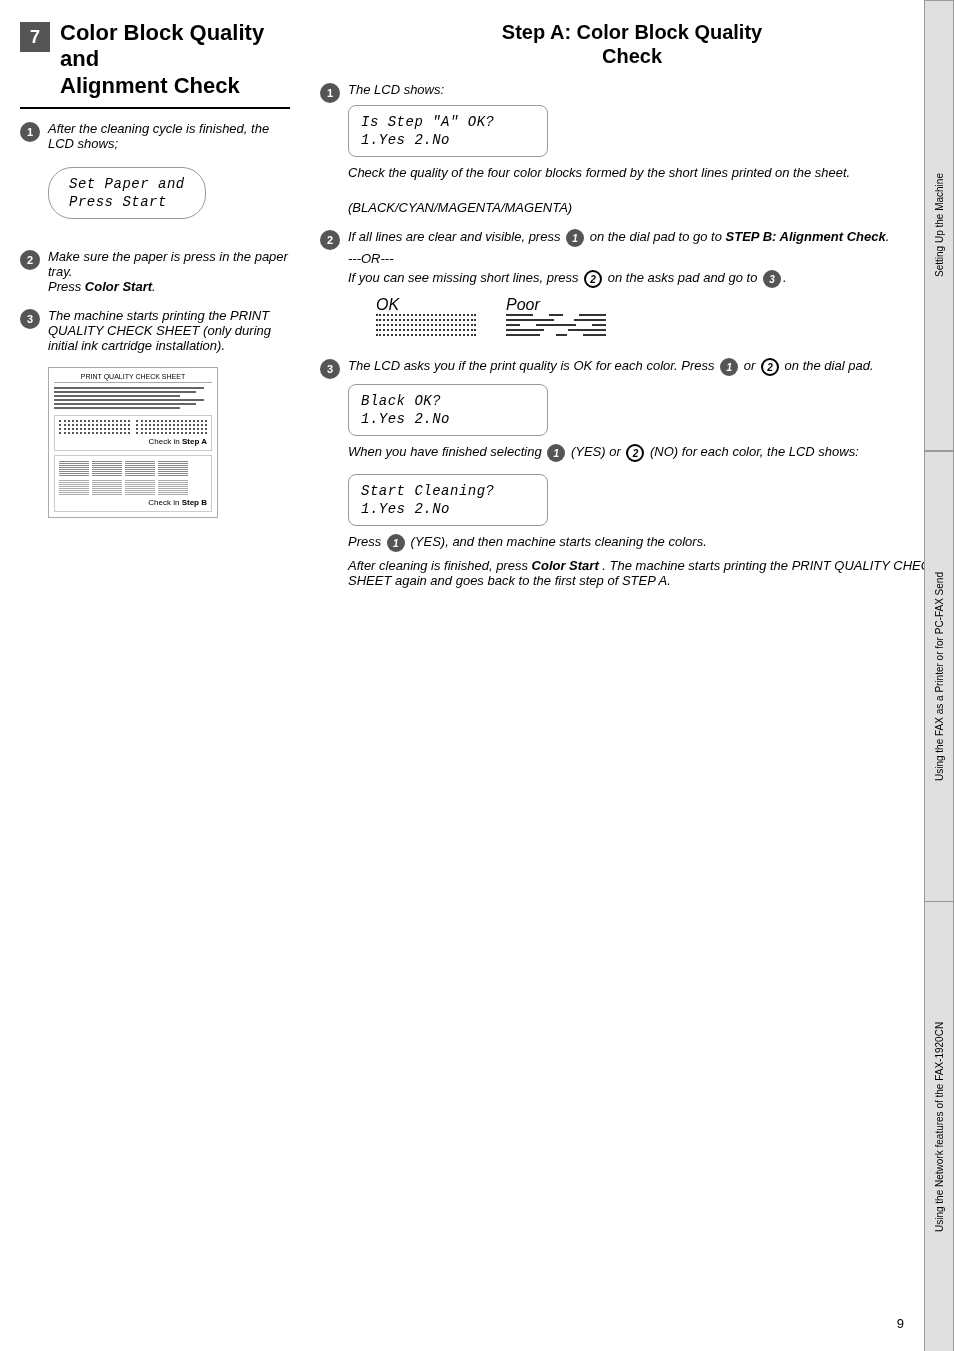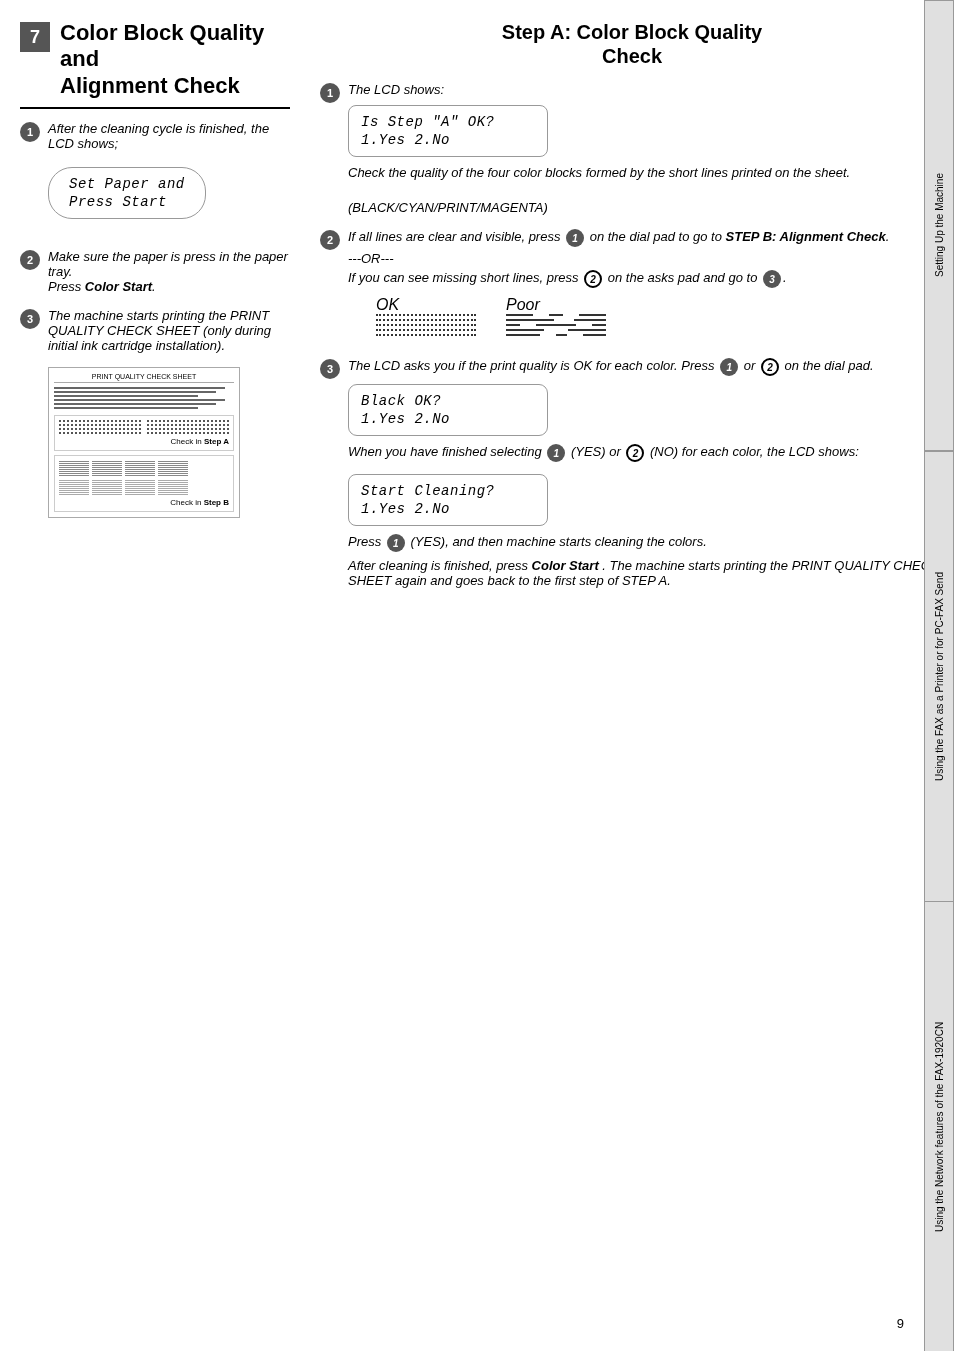--- a/index.html
+++ b/index.html
@@ -135,21 +135,21 @@
       letter-spacing: 0.5px;
     }
 
     .lcd-line + .lcd-line {
       margin-top: 2px;
     }
 
     
     .print-sheet-container {
       border: 1px solid #aaa;
-      width: 192px;
+      width: 170px;
       margin: 10px 0 10px 28px;
       padding: 5px;
       background: #fff;
       position: relative;
     }
 
     .print-sheet-header {
       font-size: 7px;
       text-align: center;
       border-bottom: 1px solid #aaa;
@@ -401,21 +401,21 @@
 
       <div class="step-item">
         <div class="circle-num">1</div>
         <div class="step-content">
           <p>The LCD shows:</p>
           <div class="lcd-box" style="margin:8px 0; min-width:200px;">
             <div class="lcd-line">Is Step "A" OK?</div>
             <div class="lcd-line">1.Yes 2.No</div>
           </div>
           <p style="margin-bottom:20px;">Check the quality of the four color blocks formed by the short lines printed on the sheet.</p>
-          <p>(BLACK/CYAN/PRINT/MAGENTA)</p>
+          <p>(BLACK/CYAN/MAGENTA/MAGENTA)</p>
         </div>
       </div>
 
       <div class="step-item">
         <div class="circle-num">2</div>
         <div class="step-content">
           <p>
             <span>If all lines are clear and visible, press</span>
             <span class="inline-circle">1</span>
             <span>on the dial pad to go to </span><b>STEP B: Alignment Check</b><span>.</span>
@@ -483,21 +483,21 @@
         <div class="circle-num">3</div>
         <div class="step-content">
           <p>
             <span>The LCD asks you if the print quality is OK for each color. Press</span>
             <span class="inline-circle">1</span>
             <span> or </span>
             <span class="inline-circle-outline">2</span>
             <span> on the dial pad.</span>
           </p>
 
-          <div class="lcd-box" style="margin:8px 0; min-width:200px;border-radius:9px;">
+          <div class="lcd-box" style="margin:8px 0; min-width:200px;">
             <div class="lcd-line">Black OK?</div>
             <div class="lcd-line">1.Yes 2.No</div>
           </div>
 
           <p style="margin-bottom:4px;">
             <span>When you have finished selecting</span>
             <span class="inline-circle">1</span>
             <span>(YES) or</span>
             <span class="inline-circle-outline">2</span>
             <span>(NO) for each color, the LCD shows:</span>

